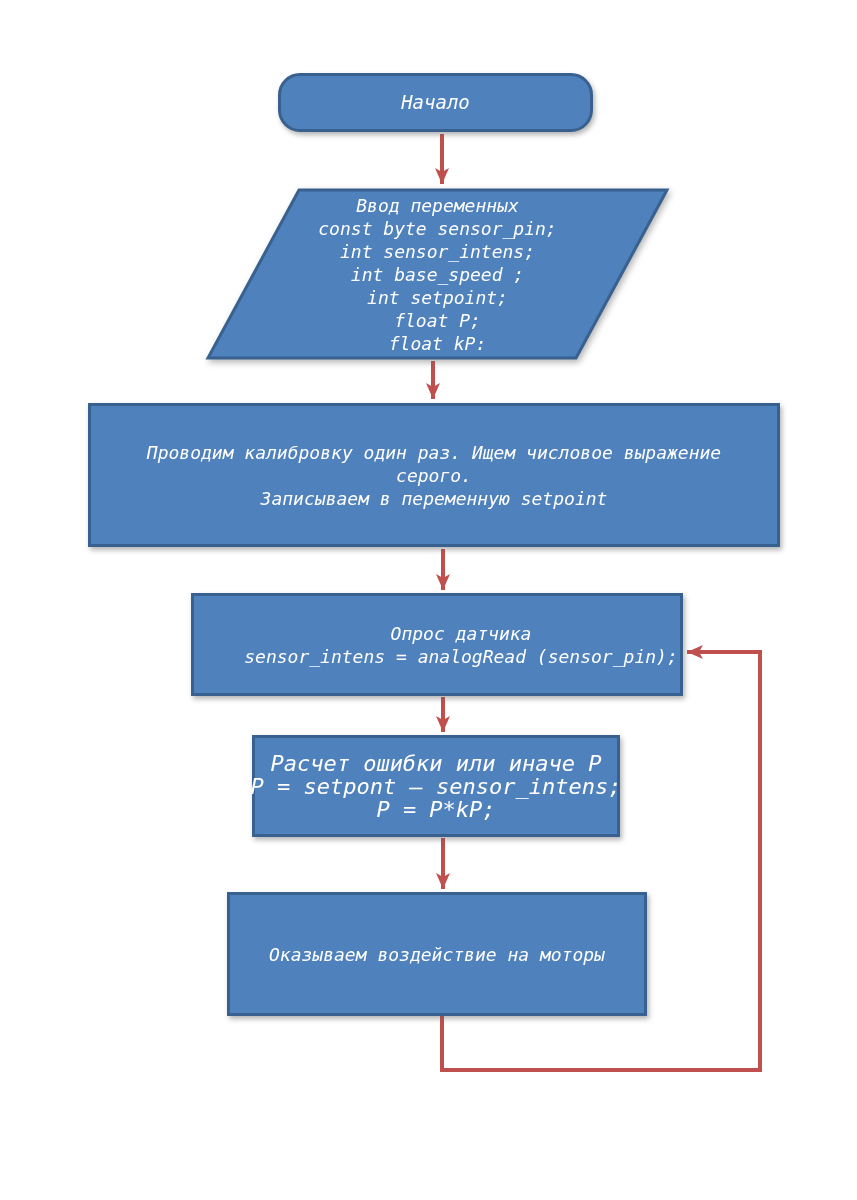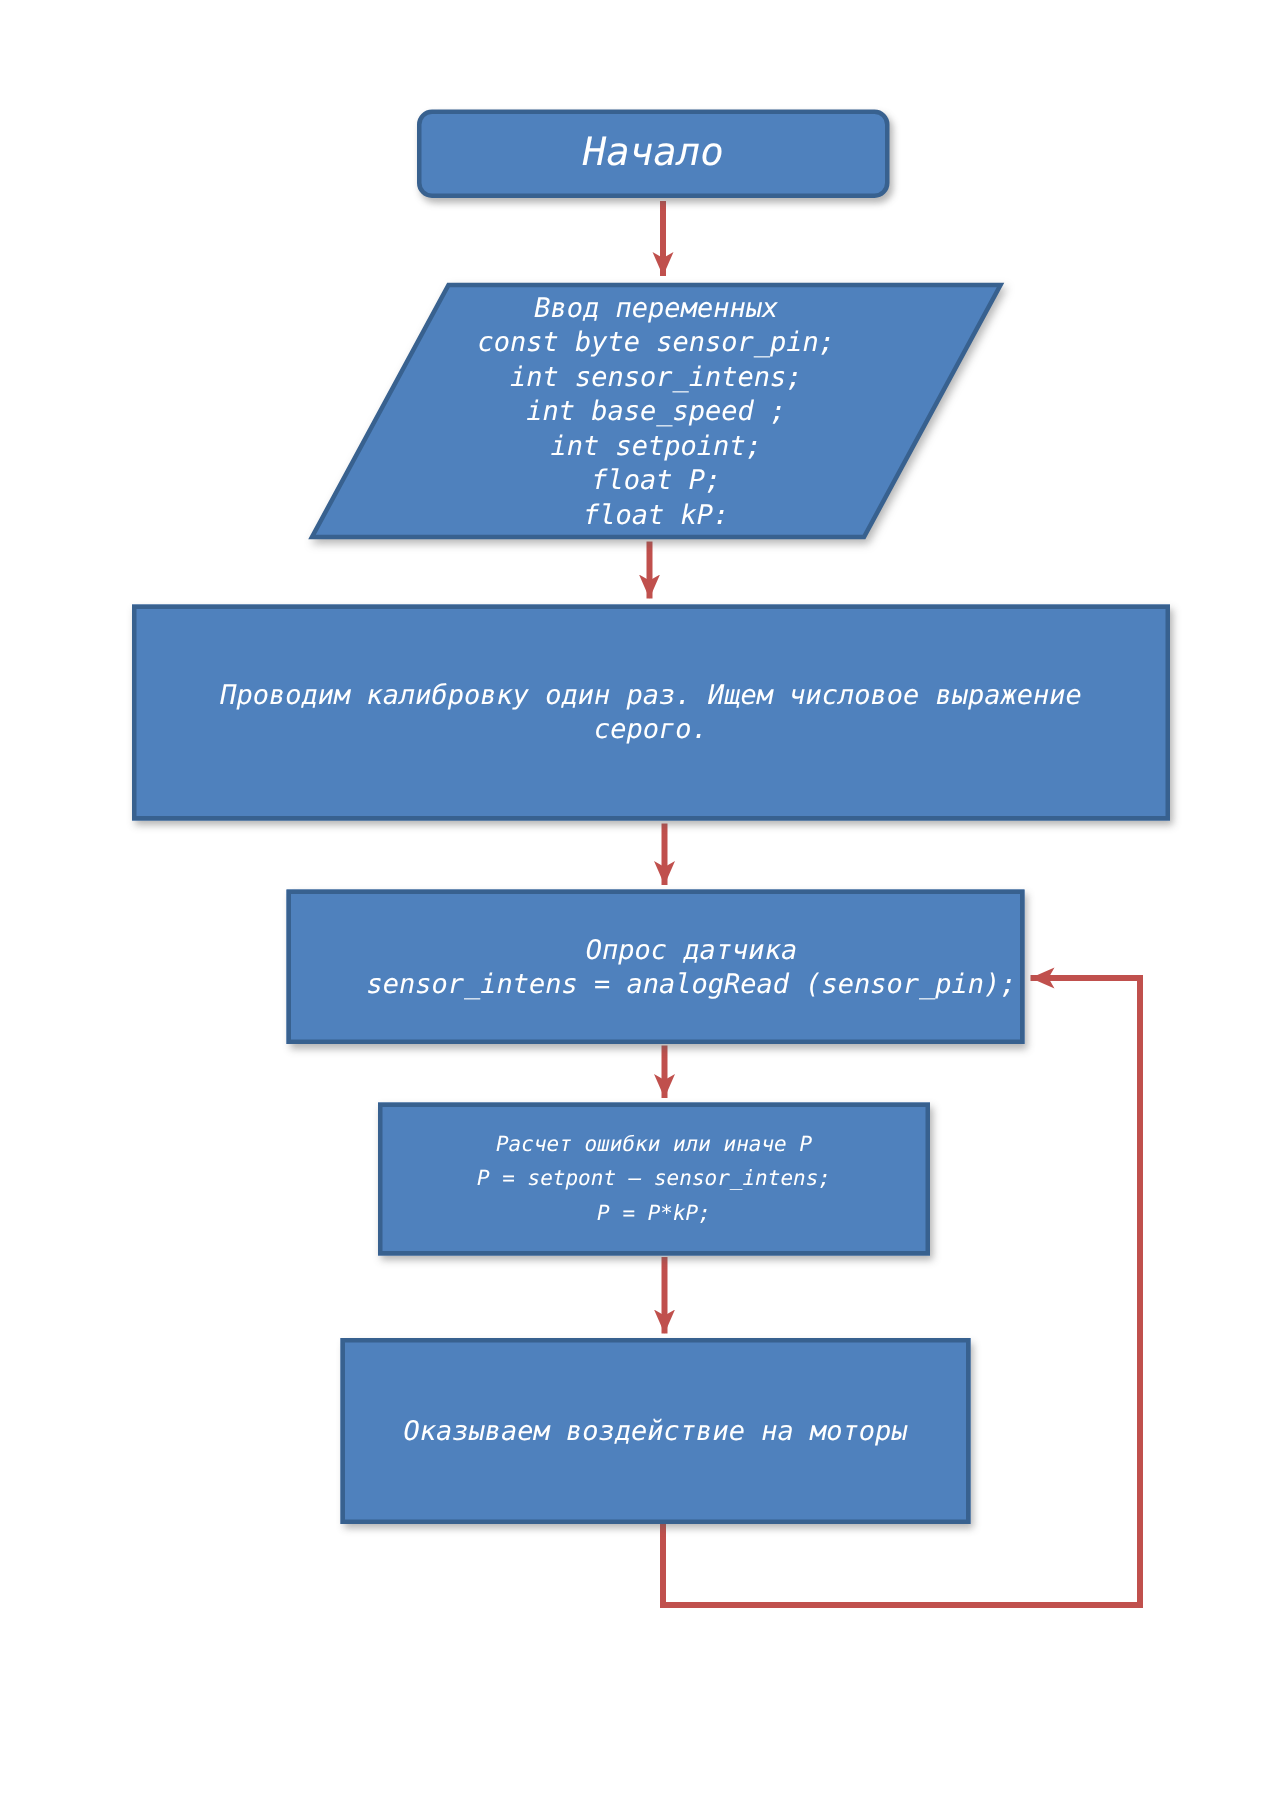--- a/index.html
+++ b/index.html
@@ -19,35 +19,35 @@
     color:#ffffff;font-style:italic;text-align:center;
   }
   .rect{
     background:#4F81BD;
     border:3px solid #38618F;
     box-shadow:2px 3px 5px rgba(90,90,90,0.45);
   }
   .node .line{white-space:nowrap;line-height:23px;}
   .start{
     left:278px;top:73px;width:315px;height:59px;
-    border-radius:10px;font-size:26px;
+    border-radius:22px;font-size:19px;
   }
   .input{left:205px;top:188px;width:465px;height:172px;font-size:18px;}
   .input .para-shape{
     position:absolute;left:0;top:0;width:465px;height:172px;
     filter:drop-shadow(2px 3px 3px rgba(90,90,90,0.45));
   }
   .input .content{
     position:relative;z-index:2;
     display:flex;flex-direction:column;justify-content:center;align-items:center;
     width:100%;height:100%;
   }
   .calibration{left:88px;top:403px;width:692px;height:144px;font-size:18px;}
   .sensor{left:191px;top:593px;width:492px;height:103px;font-size:18px;padding-left:48px;}
-  .error{left:252px;top:735px;width:368px;height:102px;font-size:14px;}
+  .error{left:252px;top:735px;width:368px;height:102px;font-size:22px;}
   .motors{left:227px;top:892px;width:420px;height:124px;font-size:18px;}
 </style>
 </head>
 <body>
 
 <div class="canvas">
 
   <svg class="connectors" viewBox="0 0 857 1200" xmlns="http://www.w3.org/2000/svg">
     <defs>
       <marker id="ah" markerUnits="userSpaceOnUse" markerWidth="18" markerHeight="16" refX="16" refY="7" orient="auto">
@@ -77,20 +77,21 @@
       <div class="line">int base_speed ;</div>
       <div class="line">int setpoint;</div>
       <div class="line">float P;</div>
       <div class="line">float kP:</div>
     </div>
   </div>
 
   <div class="node rect calibration">
     <div class="line">Проводим калибровку один раз. Ищем числовое выражение</div>
     <div class="line">серого.</div>
+    <div class="line">Записываем в переменную setpoint</div>
   </div>
 
   <div class="node rect sensor">
     <div class="line">Опрос датчика</div>
     <div class="line">sensor_intens = analogRead (sensor_pin);</div>
   </div>
 
   <div class="node rect error">
     <div class="line">Расчет ошибки или иначе P</div>
     <div class="line">P = setpont – sensor_intens;</div>

